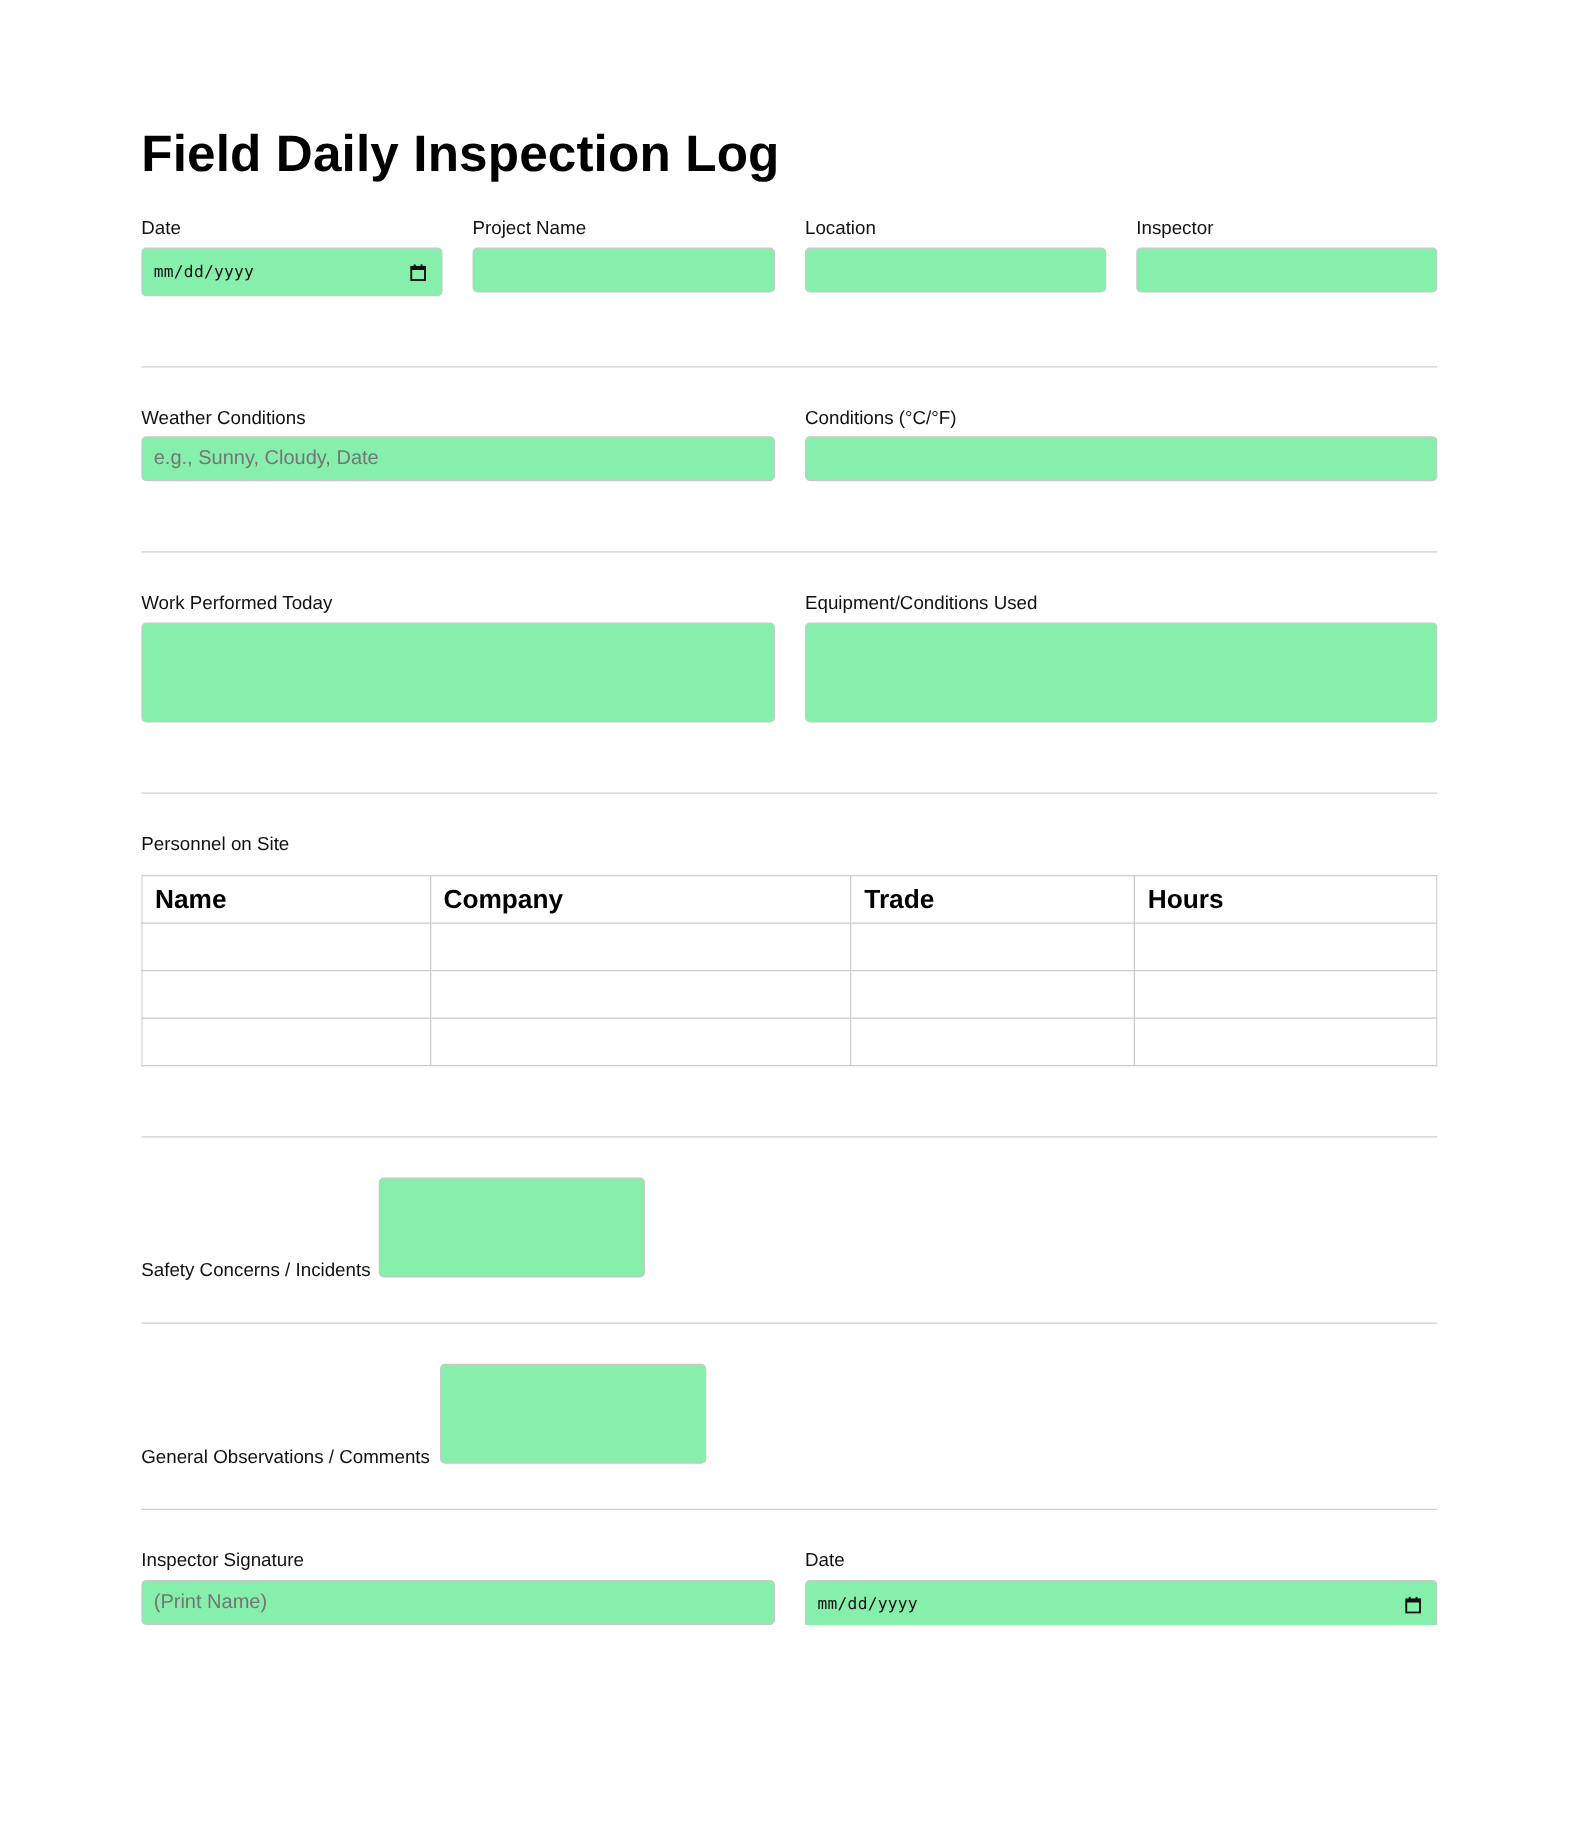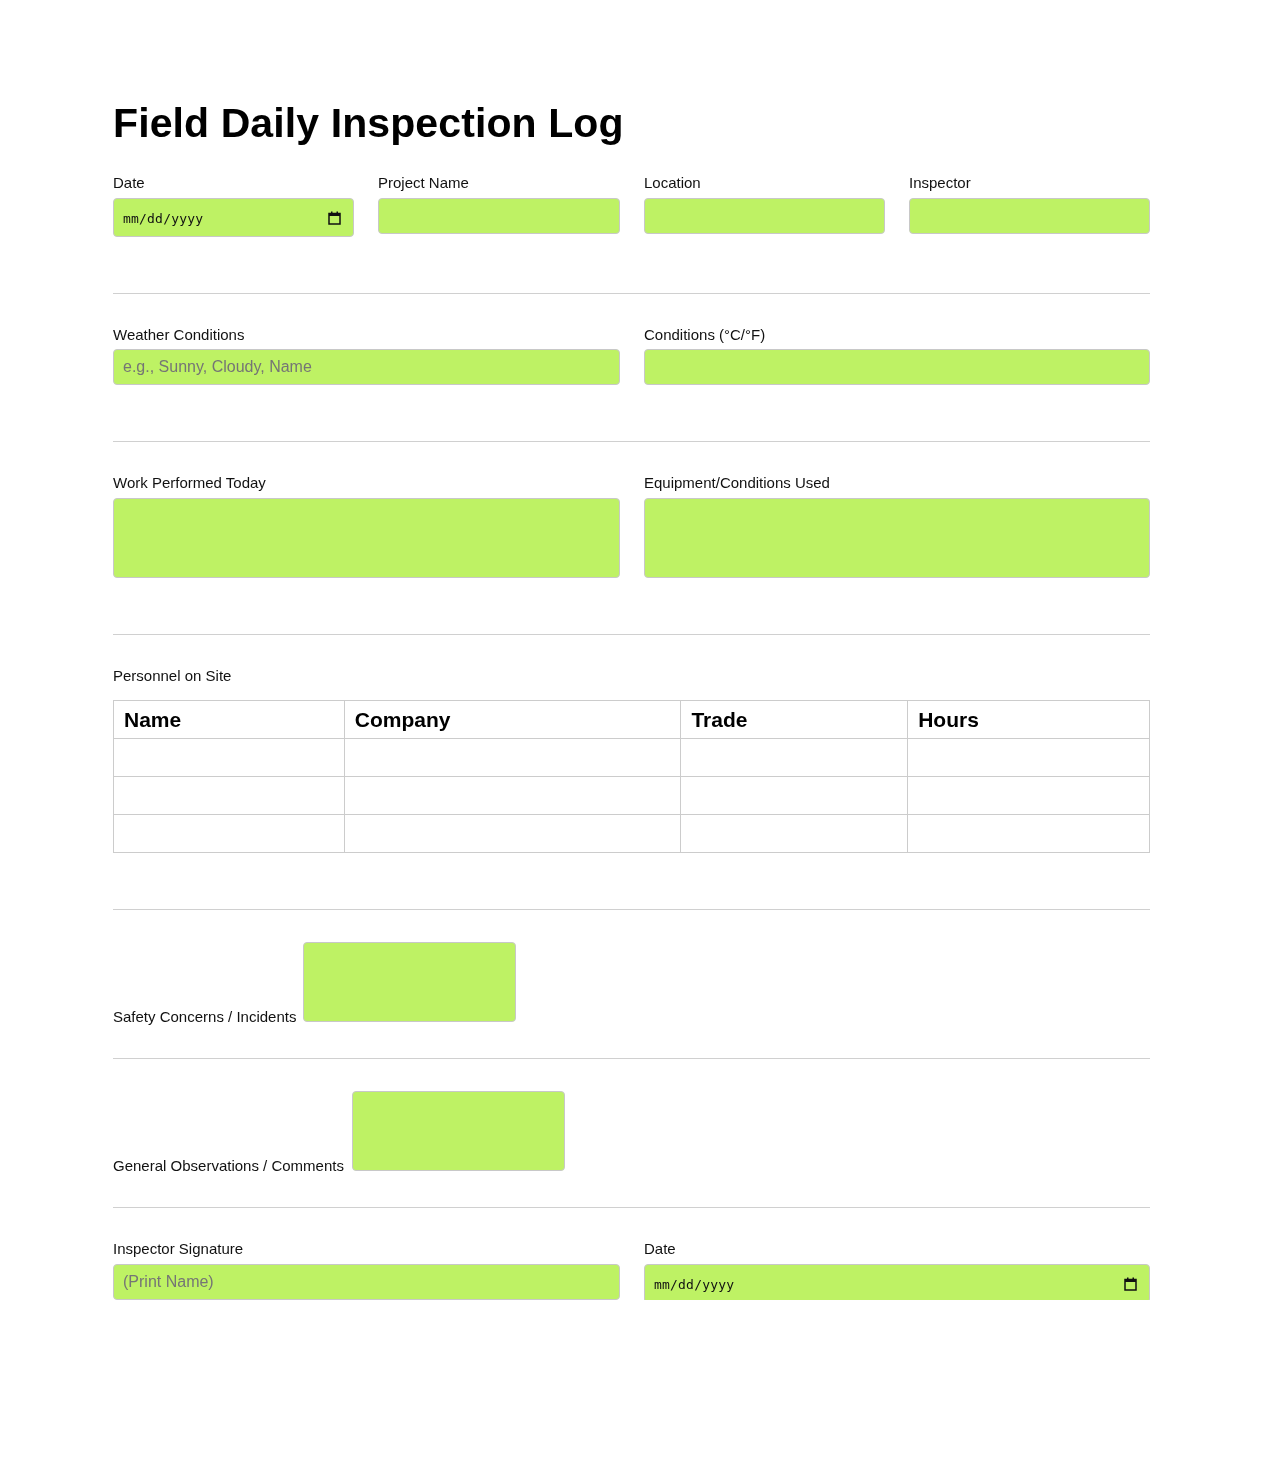--- a/index.html
+++ b/index.html
@@ -35,21 +35,21 @@
       position: absolute;
       font-size: 15px;
       color: #111;
       line-height: 18px;
       white-space: nowrap;
     }
     .field {
       position: absolute;
       border: 1px solid #c8c8c8;
       border-radius: 4px;
-      background: #bef264;
+      background: #86efac;
       font-size: 16px;
     }
     .field .ph {
       position: absolute;
       left: 9px;
       top: 50%;
       transform: translateY(-50%);
       color: #757575;
       font-size: 16px;
       white-space: nowrap;
@@ -131,21 +131,21 @@
 
   <div class="label" style="left:796px; top:174px;">Inspector</div>
   <div class="field" style="left:796px; top:198px; width:241px; height:36px;">
     <span class="ph"></span>
   </div>
 
   <hr class="divider" style="top:293px;">
 
   <div class="label" style="left:0; top:326px;">Weather Conditions</div>
   <div class="field" style="left:0; top:349px; width:507px; height:36px;">
-    <span class="ph">e.g., Sunny, Cloudy, Name</span>
+    <span class="ph">e.g., Sunny, Cloudy, Date</span>
   </div>
 
   <div class="label" style="left:531px; top:326px;">Conditions (°C/°F)</div>
   <div class="field" style="left:531px; top:349px; width:506px; height:36px;">
     <span class="ph"></span>
   </div>
 
   <hr class="divider" style="top:441px;">
 
   <div class="label" style="left:0; top:474px;">Work Performed Today</div>

